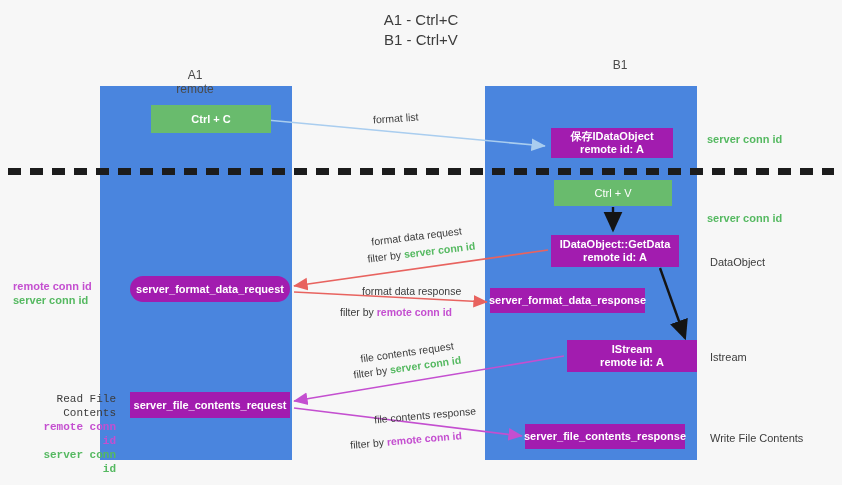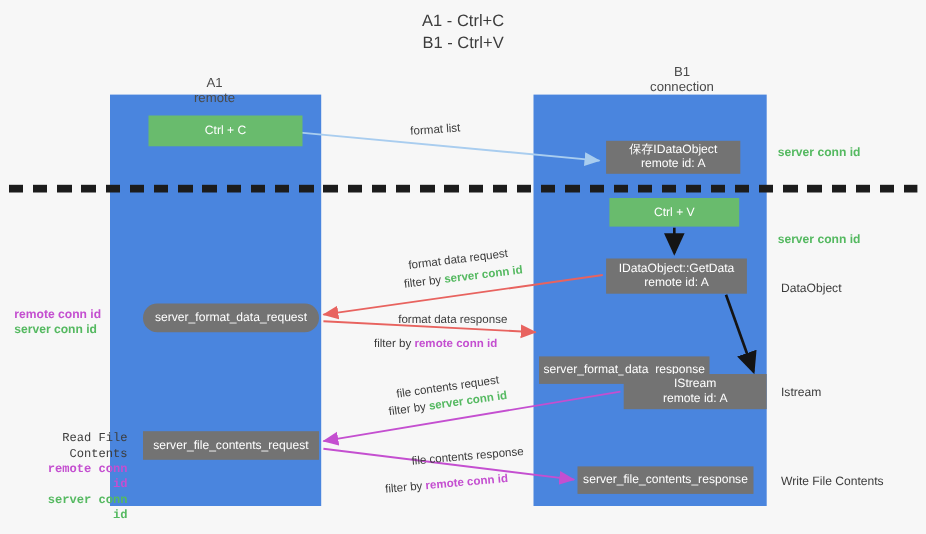--- a/index.html
+++ b/index.html
@@ -52,28 +52,28 @@
     align-items: center;
     justify-content: center;
     color: #ffffff;
     font-size: 11px;
     line-height: 13px;
     text-align: center;
     box-sizing: border-box;
     padding: 2px 4px;
   }
   .box.green  { background: #69bb6d; }
-  .box.orange { background: #737373; }
-
-  #box-ctrlc  { left: 135px; top: 105px; width: 140px; height: 28px; }
+  .box.orange { background: #a21caf; font-weight: bold; }
+
+  #box-ctrlc  { left: 151px; top: 105px; width: 120px; height: 28px; font-weight: bold; }
   #box-save   { left: 551px; top: 128px; width: 122px; height: 30px; }
   #box-ctrlv  { left: 554px; top: 180px; width: 118px; height: 26px; }
   #box-getdata{ left: 551px; top: 235px; width: 128px; height: 32px; }
   #box-sfdreq { left: 130px; top: 276px; width: 160px; height: 26px; border-radius: 13px; }
-  #box-sfdres { left: 490px; top: 288px; width: 155px; height: 25px; margin-top: 36px; }
+  #box-sfdres { left: 490px; top: 288px; width: 155px; height: 25px; }
   #box-istream{ left: 567px; top: 340px; width: 130px; height: 32px; }
   #box-sfcreq { left: 130px; top: 392px; width: 160px; height: 26px; }
   #box-sfcres { left: 525px; top: 424px; width: 160px; height: 25px; }
 
   
   .ann {
     font-size: 11px;
     color: #3c3c3c;
     line-height: 14px;
   }
@@ -162,21 +162,20 @@
 
   <div class="abs" id="title">A1 - Ctrl+C
 B1 - Ctrl+V</div>
 
   <div class="abs col-header" id="hdr-a1">
     <div>A1</div>
     <div>remote</div>
   </div>
   <div class="abs col-header" id="hdr-b1">
     <div>B1</div>
-    <div>connection</div>
   </div>
 
   <div class="abs box green" id="box-ctrlc">
     <span>Ctrl + C</span>
   </div>
 
   <div class="abs box orange" id="box-save">
     <span>保存IDataObject</span>
     <span>remote id: A</span>
   </div>

